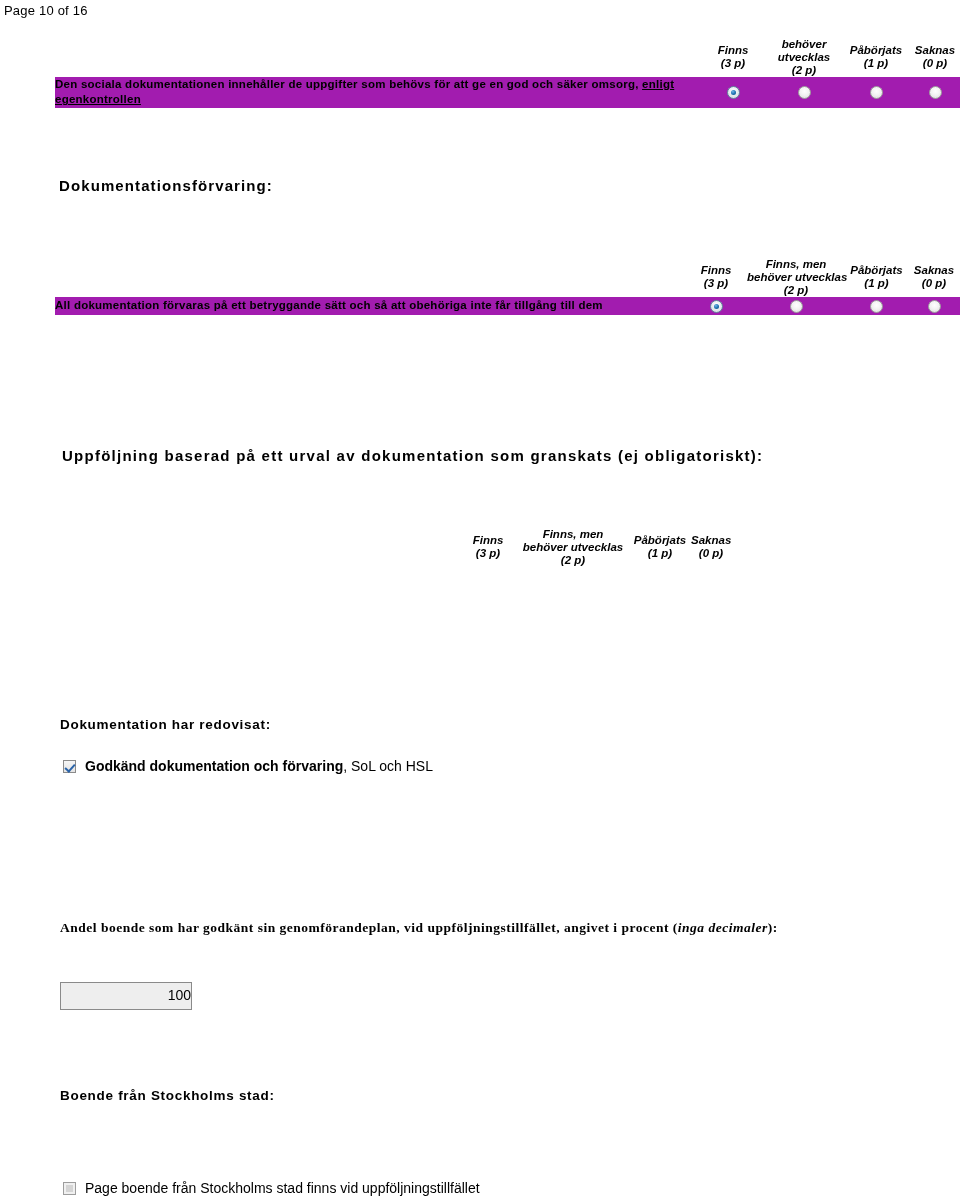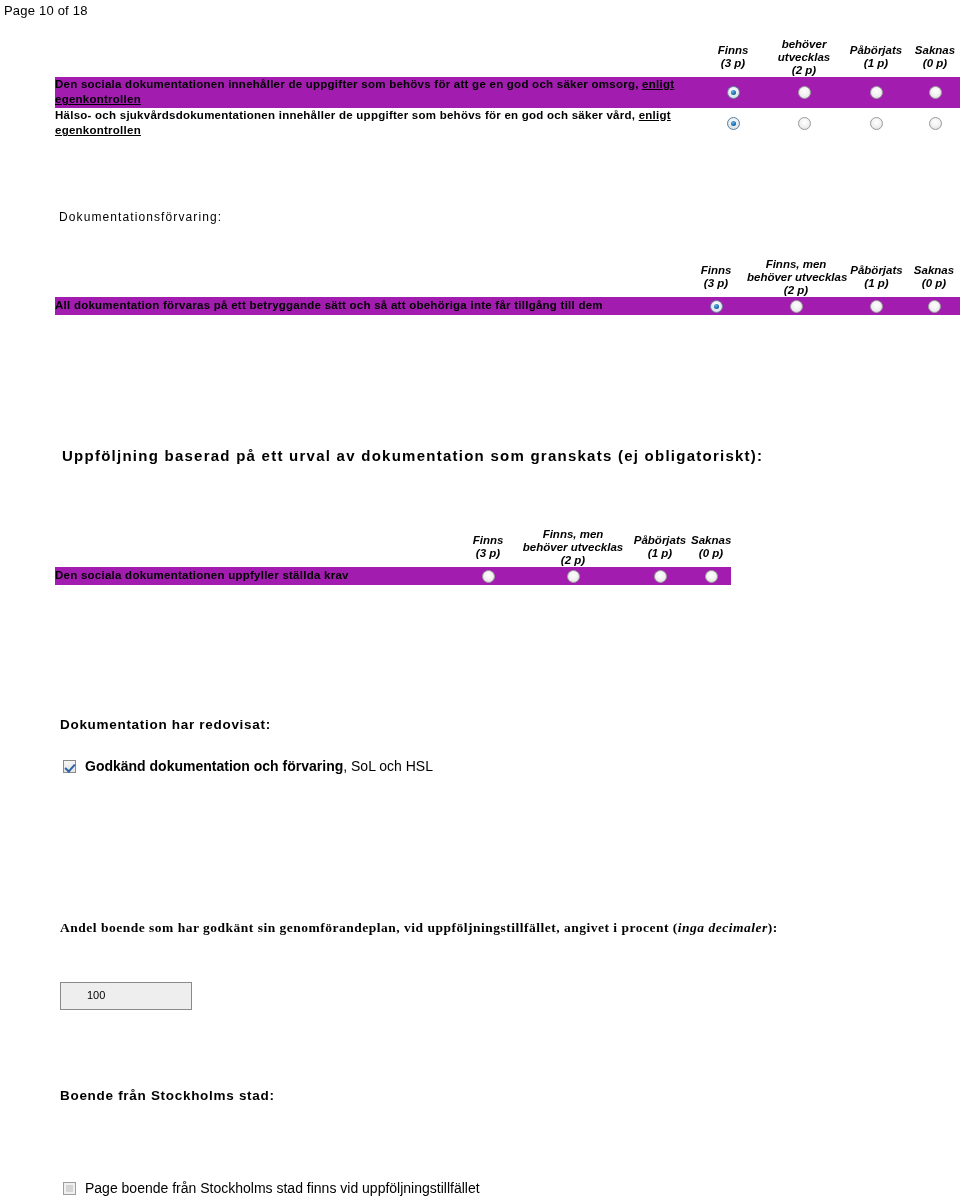--- a/index.html
+++ b/index.html
@@ -94,26 +94,25 @@
     border-color: #5f7f99;
     background: radial-gradient(circle at 50% 35%, #ffffff 0%, #eaeff3 40%, #cfd8de 100%);
   }
   .radio.on::after {
     background: radial-gradient(circle at 38% 32%, #6fb5e8 0%, #1b6fae 55%, #0d4d80 100%);
   }
 
   
   .sec-heading {
     position: absolute;
-    font-size: 12px;
-    font-weight: normal;
+    font-size: 15px;
+    font-weight: bold;
     letter-spacing: 1.1px;
     color: #000;
     white-space: nowrap;
-    margin-top: 33px;
   }
   .sec-heading-big {
     position: absolute;
     font-size: 15px;
     font-weight: bold;
     letter-spacing: 1.25px;
     color: #000;
     white-space: nowrap;
   }
   .block-heading {
@@ -179,30 +178,31 @@
   }
   .para i { font-style: italic; }
 
   
   .numbox {
     position: absolute;
     box-sizing: border-box;
     background: #eeeeee;
     border: 1px solid #8a8a8a;
     font-family: "Liberation Sans", sans-serif;
-    font-size: 11px;
+    font-size: 14px;
     color: #000;
     padding: 0 0 0 26px;
     line-height: 24px;
+    text-align: right;
   }
 </style>
 </head>
 <body>
 
-<div class="page-header">Page 10 of 18</div>
+<div class="page-header">Page 10 of 16</div>
 
 <table class="qtable" style="left:55px; top:38px; width:905px;">
   <colgroup>
     <col style="width:645px">
     <col style="width:66px">
     <col style="width:76px">
     <col style="width:68px">
     <col style="width:50px">
   </colgroup>
   <tbody>
@@ -229,29 +229,20 @@
   <tr class="rowshade">
     <td class="qlabel">
       <span>Den sociala dokumentationen innehåller de uppgifter som behövs för att ge en god och säker omsorg, </span><u>enligt egenkontrollen</u>
     </td>
     <td class="radiocell"><span class="radio on"></span></td>
     <td class="radiocell"><span class="radio"></span></td>
     <td class="radiocell"><span class="radio"></span></td>
     <td class="radiocell"><span class="radio"></span></td>
   </tr>
 
-  <tr class="rowplain">
-    <td class="qlabel">
-      <span>Hälso- och sjukvårdsdokumentationen innehåller de uppgifter som behövs för en god och säker vård, </span><u>enligt egenkontrollen</u>
-    </td>
-    <td class="radiocell"><span class="radio on"></span></td>
-    <td class="radiocell"><span class="radio"></span></td>
-    <td class="radiocell"><span class="radio"></span></td>
-    <td class="radiocell"><span class="radio"></span></td>
-  </tr>
 </tbody>
   </table>
 
 <div class="sec-heading" style="left:59px; top:177px;">Dokumentationsförvaring:</div>
 
 <table class="qtable" style="left:55px; top:258px; width:905px;">
   <colgroup>
     <col style="width:630px">
     <col style="width:62px">
     <col style="width:98px">
@@ -313,27 +304,20 @@
     </td>
     <td class="colhead">
       <span>Påbörjats</span>
       <span class="pts">(1 p)</span>
     </td>
     <td class="colhead">
       <span>Saknas</span>
       <span class="pts">(0 p)</span>
     </td>
   </tr>
-  <tr class="rowshade">
-    <td class="qlabel">Den sociala dokumentationen uppfyller ställda krav</td>
-    <td class="radiocell"><span class="radio"></span></td>
-    <td class="radiocell"><span class="radio"></span></td>
-    <td class="radiocell"><span class="radio"></span></td>
-    <td class="radiocell"><span class="radio"></span></td>
-  </tr>
 </tbody>
   </table>
 
 <div class="block-heading" style="left:60px; top:717px;">Dokumentation har redovisat:</div>
 
 <div class="cbrow" style="left:63px; top:758px;">
   <span class="checkbox checked"></span>
   <span class="cb-label"><span class="b">Godkänd dokumentation och förvaring</span><span class="n">, SoL och HSL</span></span>
 </div>
 

